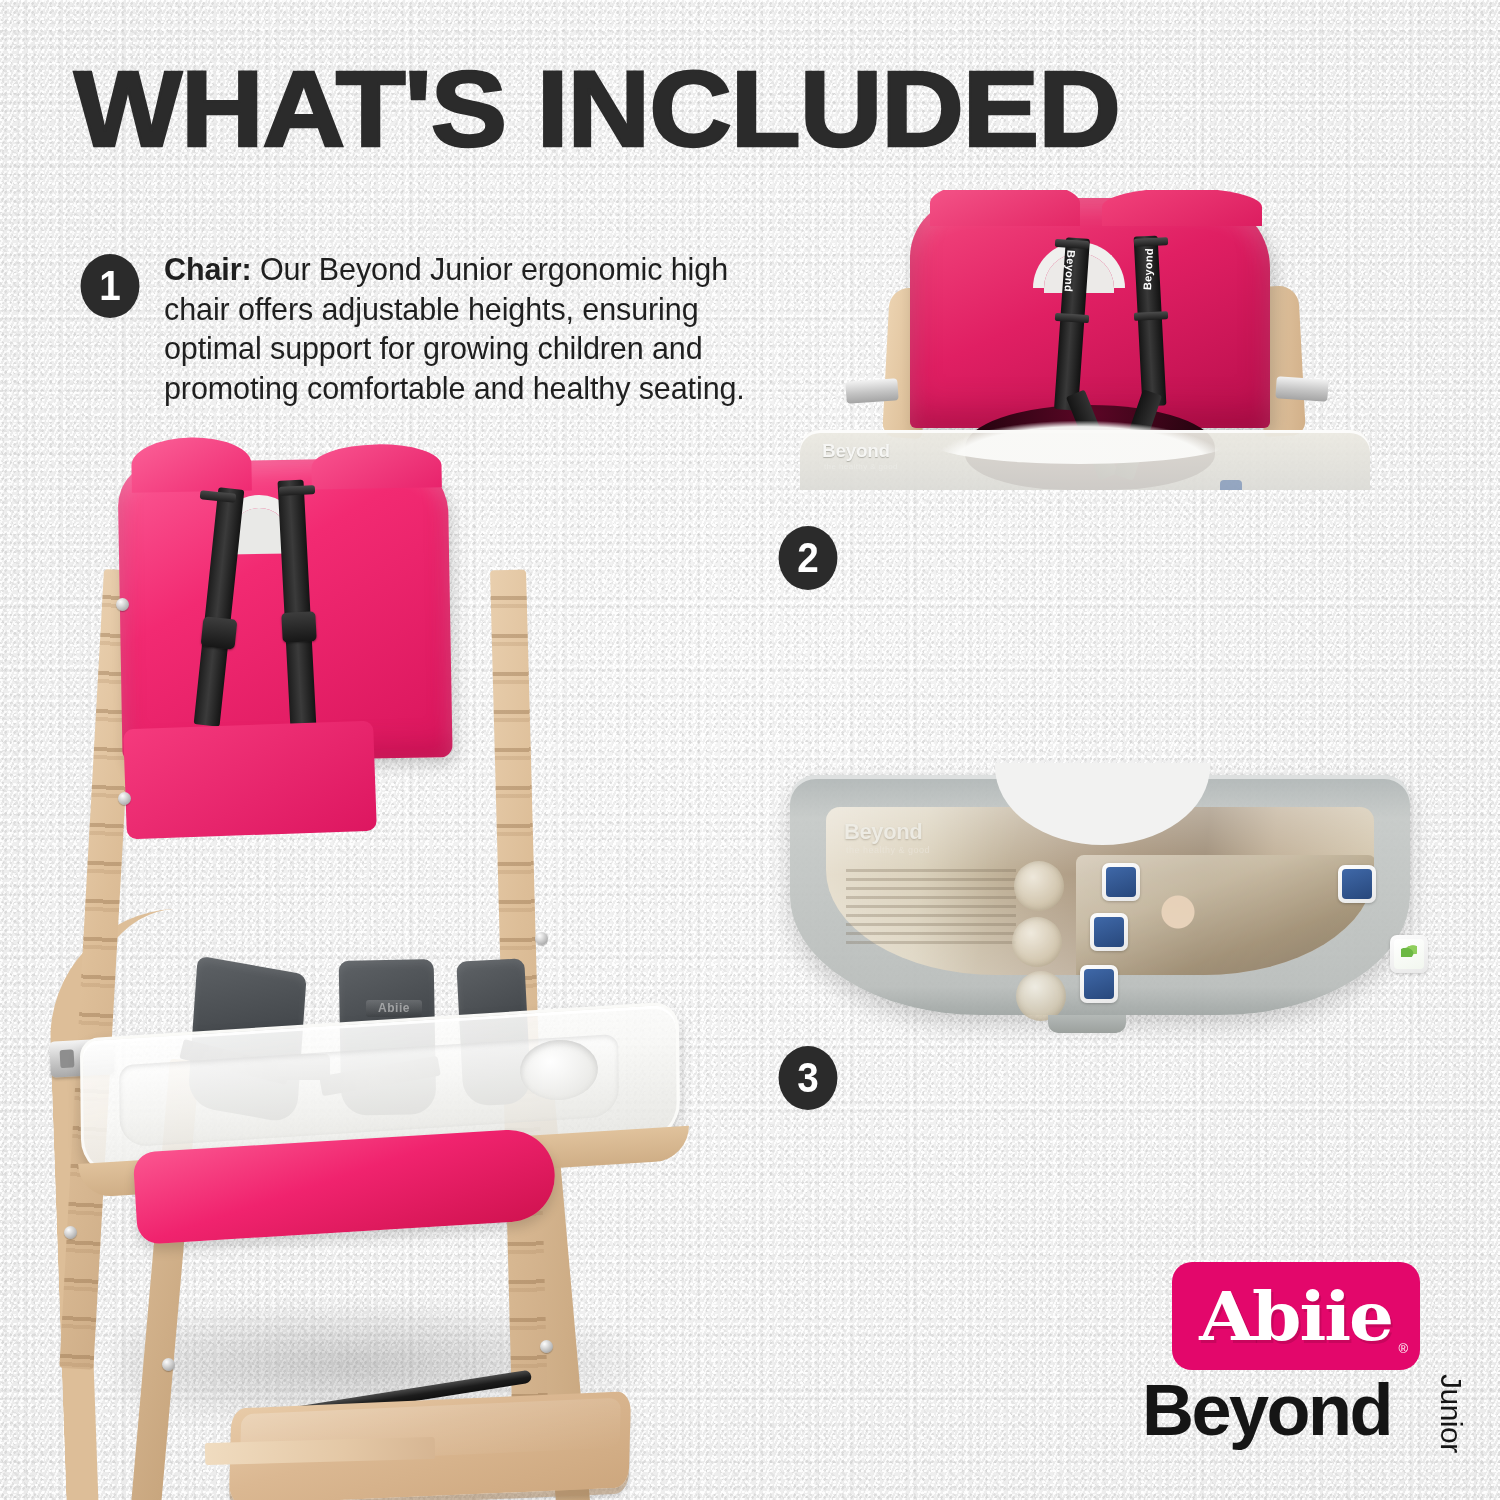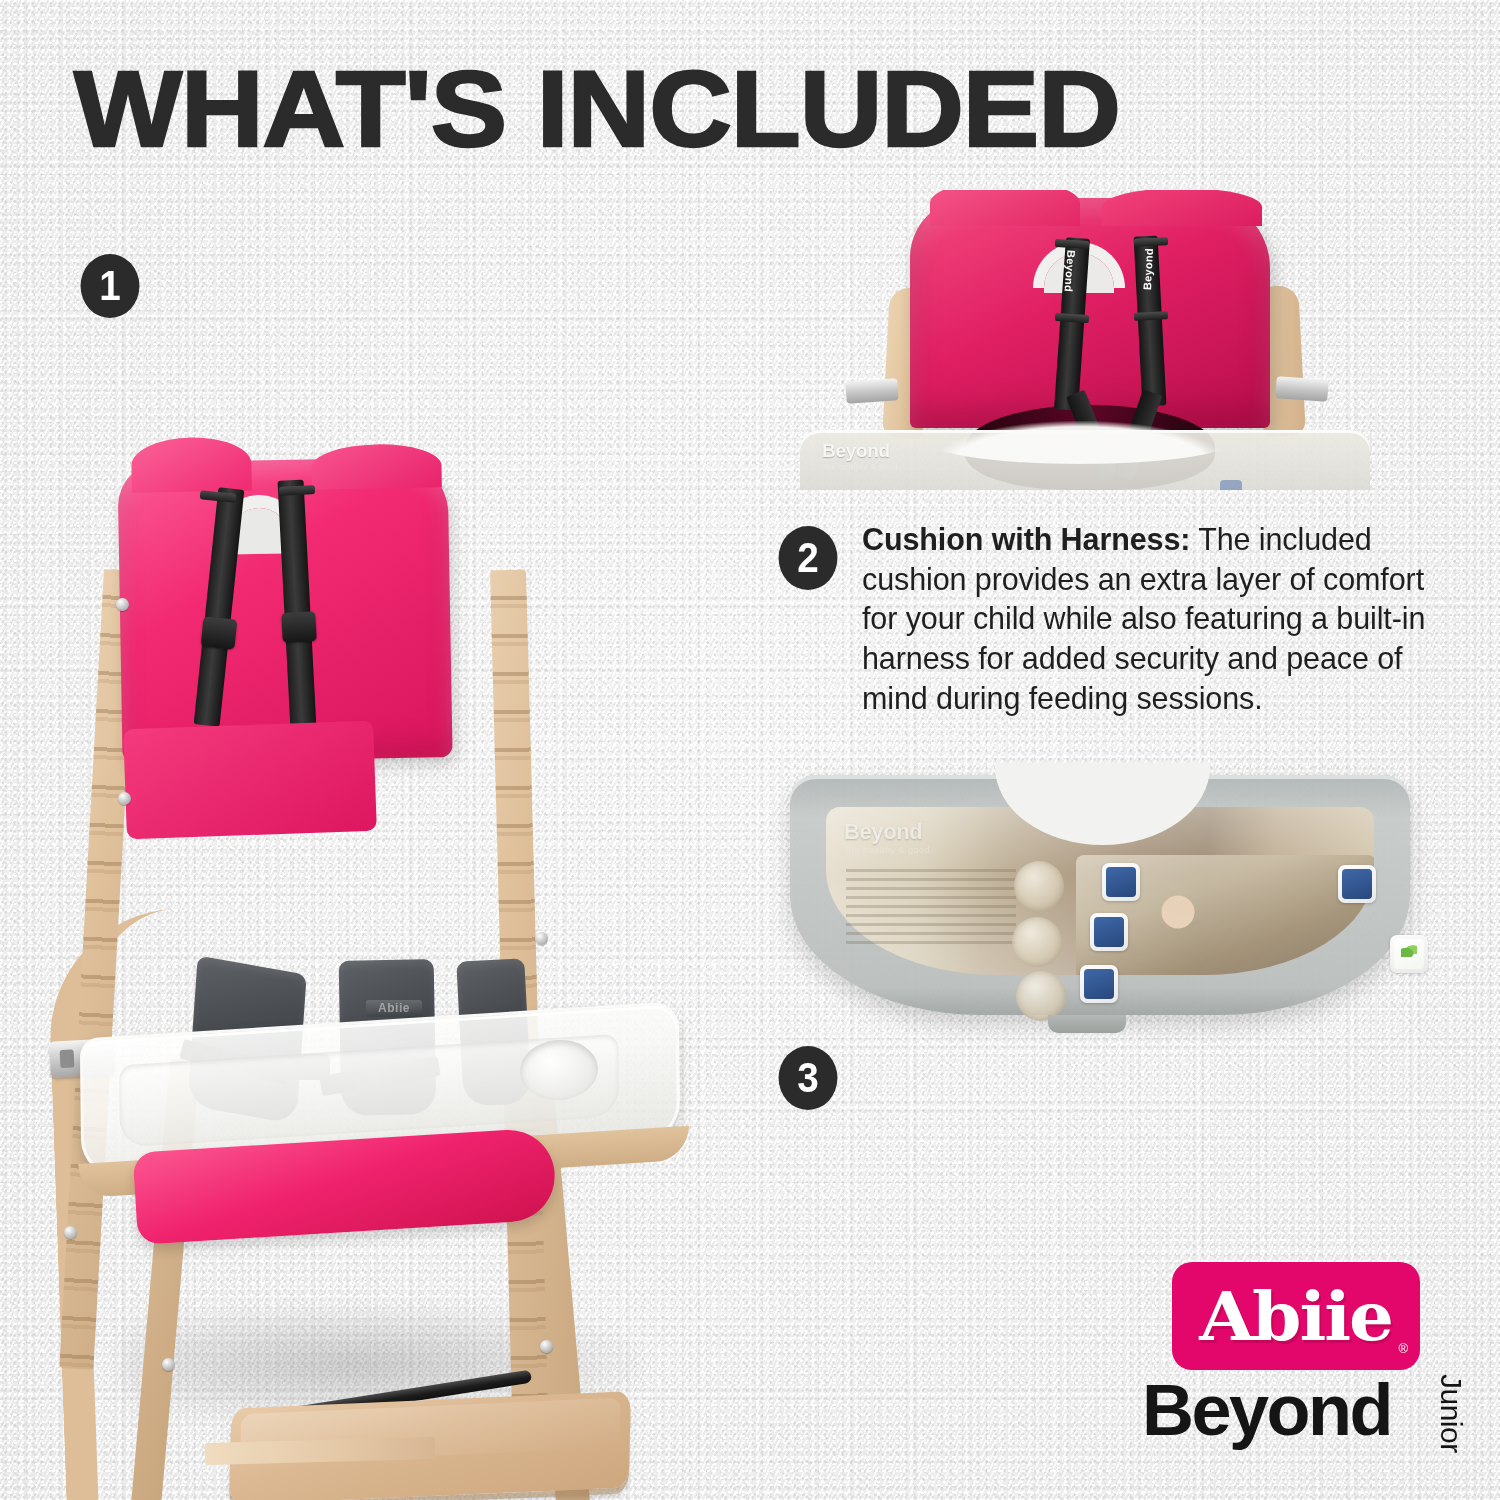--- a/index.html
+++ b/index.html
@@ -476,27 +476,27 @@
 </style>
 </head>
 <body>
 
 <div id="page">
 
   <div id="title">WHAT'S INCLUDED</div>
 
   <div class="block" id="block1">
     <div class="badge">1</div>
+    <div class="btext">
+      <b>Chair:</b><span> Our Beyond Junior ergonomic high chair offers adjustable heights, ensuring optimal support for growing children and promoting comfortable and healthy seating.</span>
+    </div>
   </div>
 
   <div class="block" id="block2">
     <div class="badge">2</div>
-    <div class="btext">
-      <b>Cushion with Harness:</b><span> The included cushion provides an extra layer of comfort for your child while also featuring a built-in harness for added security and peace of mind during feeding sessions.</span>
-    </div>
   </div>
 
   <div class="block" id="block3">
     <div class="badge">3</div>
   </div>
 
   <div class="floorshadow"></div>
   <div id="chair">
 
     <div class="sh wood-dk" id="leg-rear-l"></div>

